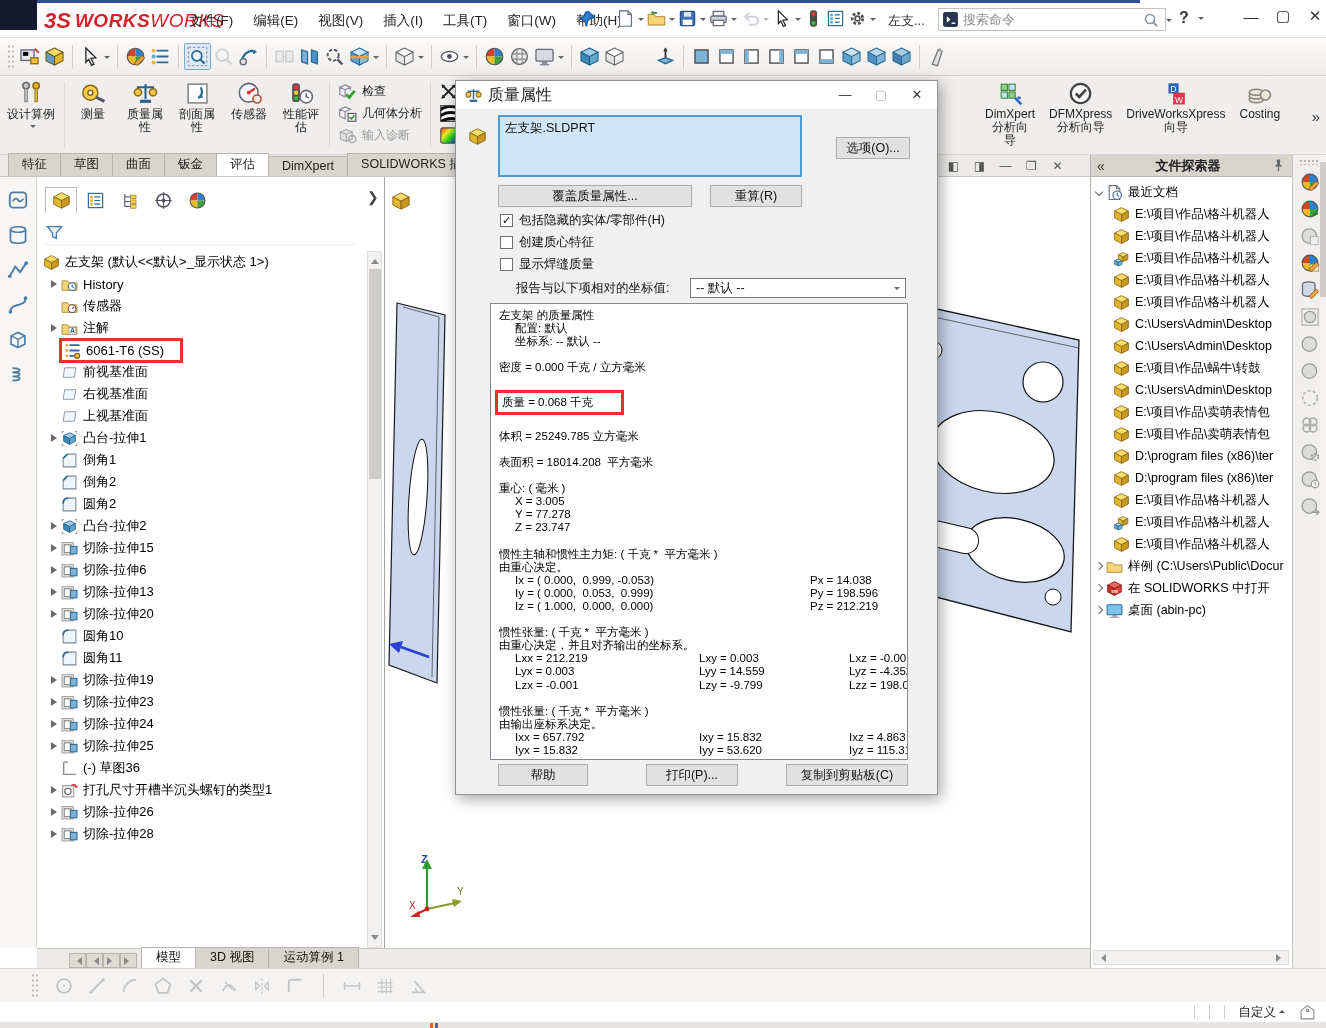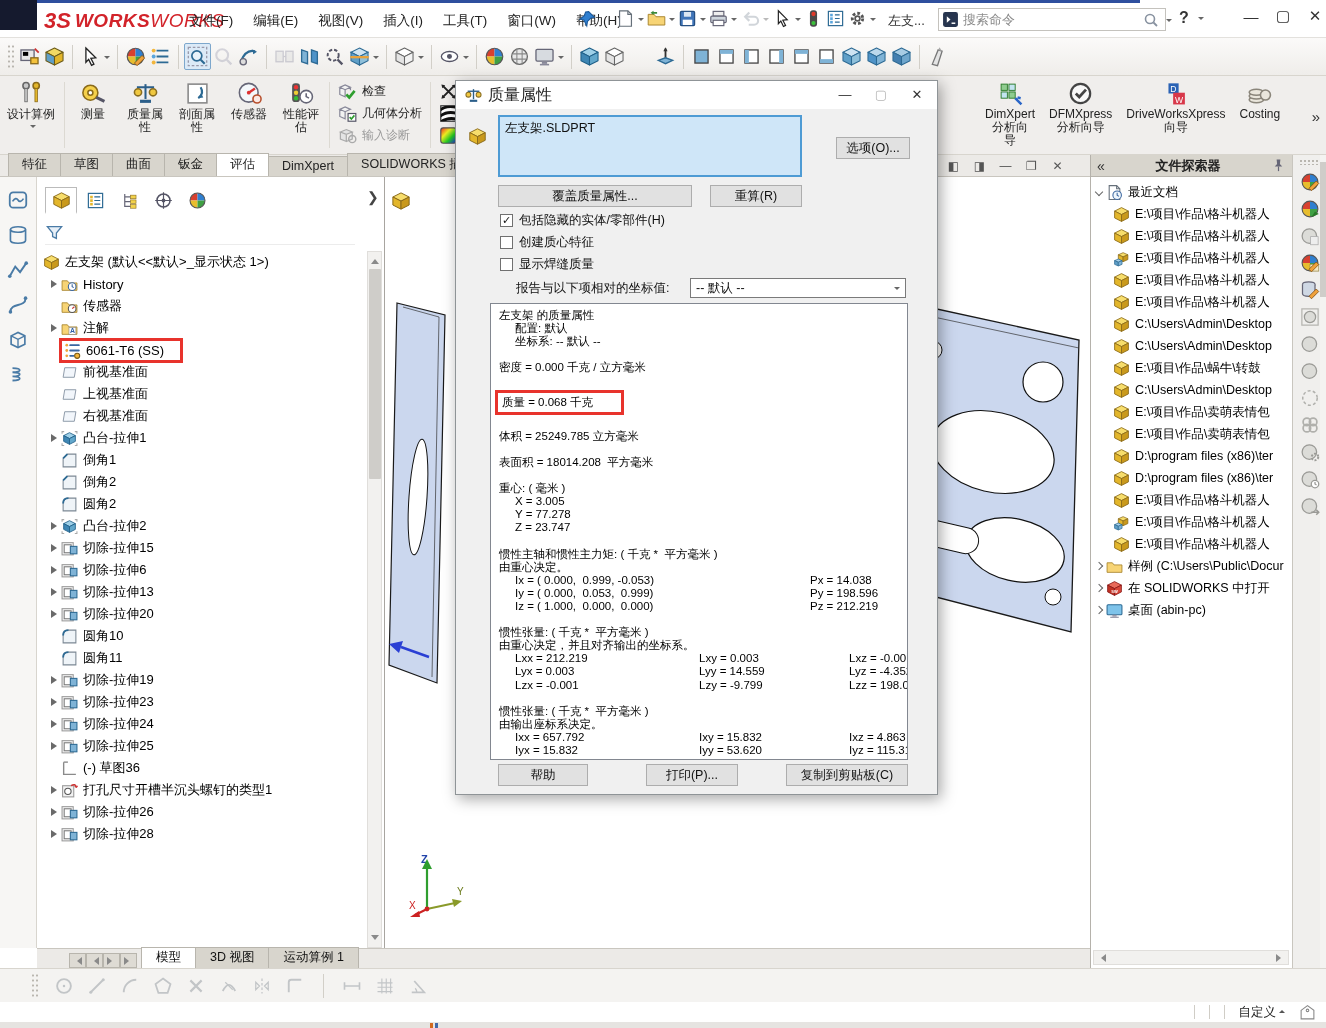--- a/index.html
+++ b/index.html
@@ -1012,30 +1012,30 @@
           </span>
           <span>前视基准面</span>
         </div>
         <div class="trow" style="padding-left:10px">
           <span class="arr"></span>
           <span class="ic" style="width: 17px; height: 17px;">
             <svg viewBox="0 0 16 16">
               <path d="M3.5 3.5H14L12.5 12.5H2Z" fill="#eef3f9" fill-opacity=".75" stroke="#8a97a6" stroke-width=".9"></path>
             </svg>
           </span>
+          <span>右视基准面</span>
+        </div>
+        <div class="trow" style="padding-left:10px">
+          <span class="arr"></span>
+          <span class="ic" style="width: 17px; height: 17px;">
+            <svg viewBox="0 0 16 16">
+              <path d="M3.5 3.5H14L12.5 12.5H2Z" fill="#eef3f9" fill-opacity=".75" stroke="#8a97a6" stroke-width=".9"></path>
+            </svg>
+          </span>
           <span>上视基准面</span>
-        </div>
-        <div class="trow" style="padding-left:10px">
-          <span class="arr"></span>
-          <span class="ic" style="width: 17px; height: 17px;">
-            <svg viewBox="0 0 16 16">
-              <path d="M3.5 3.5H14L12.5 12.5H2Z" fill="#eef3f9" fill-opacity=".75" stroke="#8a97a6" stroke-width=".9"></path>
-            </svg>
-          </span>
-          <span>右视基准面</span>
         </div>
         <div class="trow" style="padding-left:10px">
           <span class="arr">
             <span class="tri-r"></span>
           </span>
           <span class="ic" style="width: 17px; height: 17px;">
             <svg viewBox="0 0 16 16">
               <path d="M1 3.5V1.5H3M13 1.5H15V3.5M1 12.5V14.5H3M13 14.5H15V12.5" fill="none" stroke="#aaa"></path>
               <g stroke="#1e5f88" stroke-width=".8" stroke-linejoin="round">
                 <path d="M8 2.5L13.5 5.3 8 8.1 2.5 5.3Z" fill="#9fd0e8"></path>

